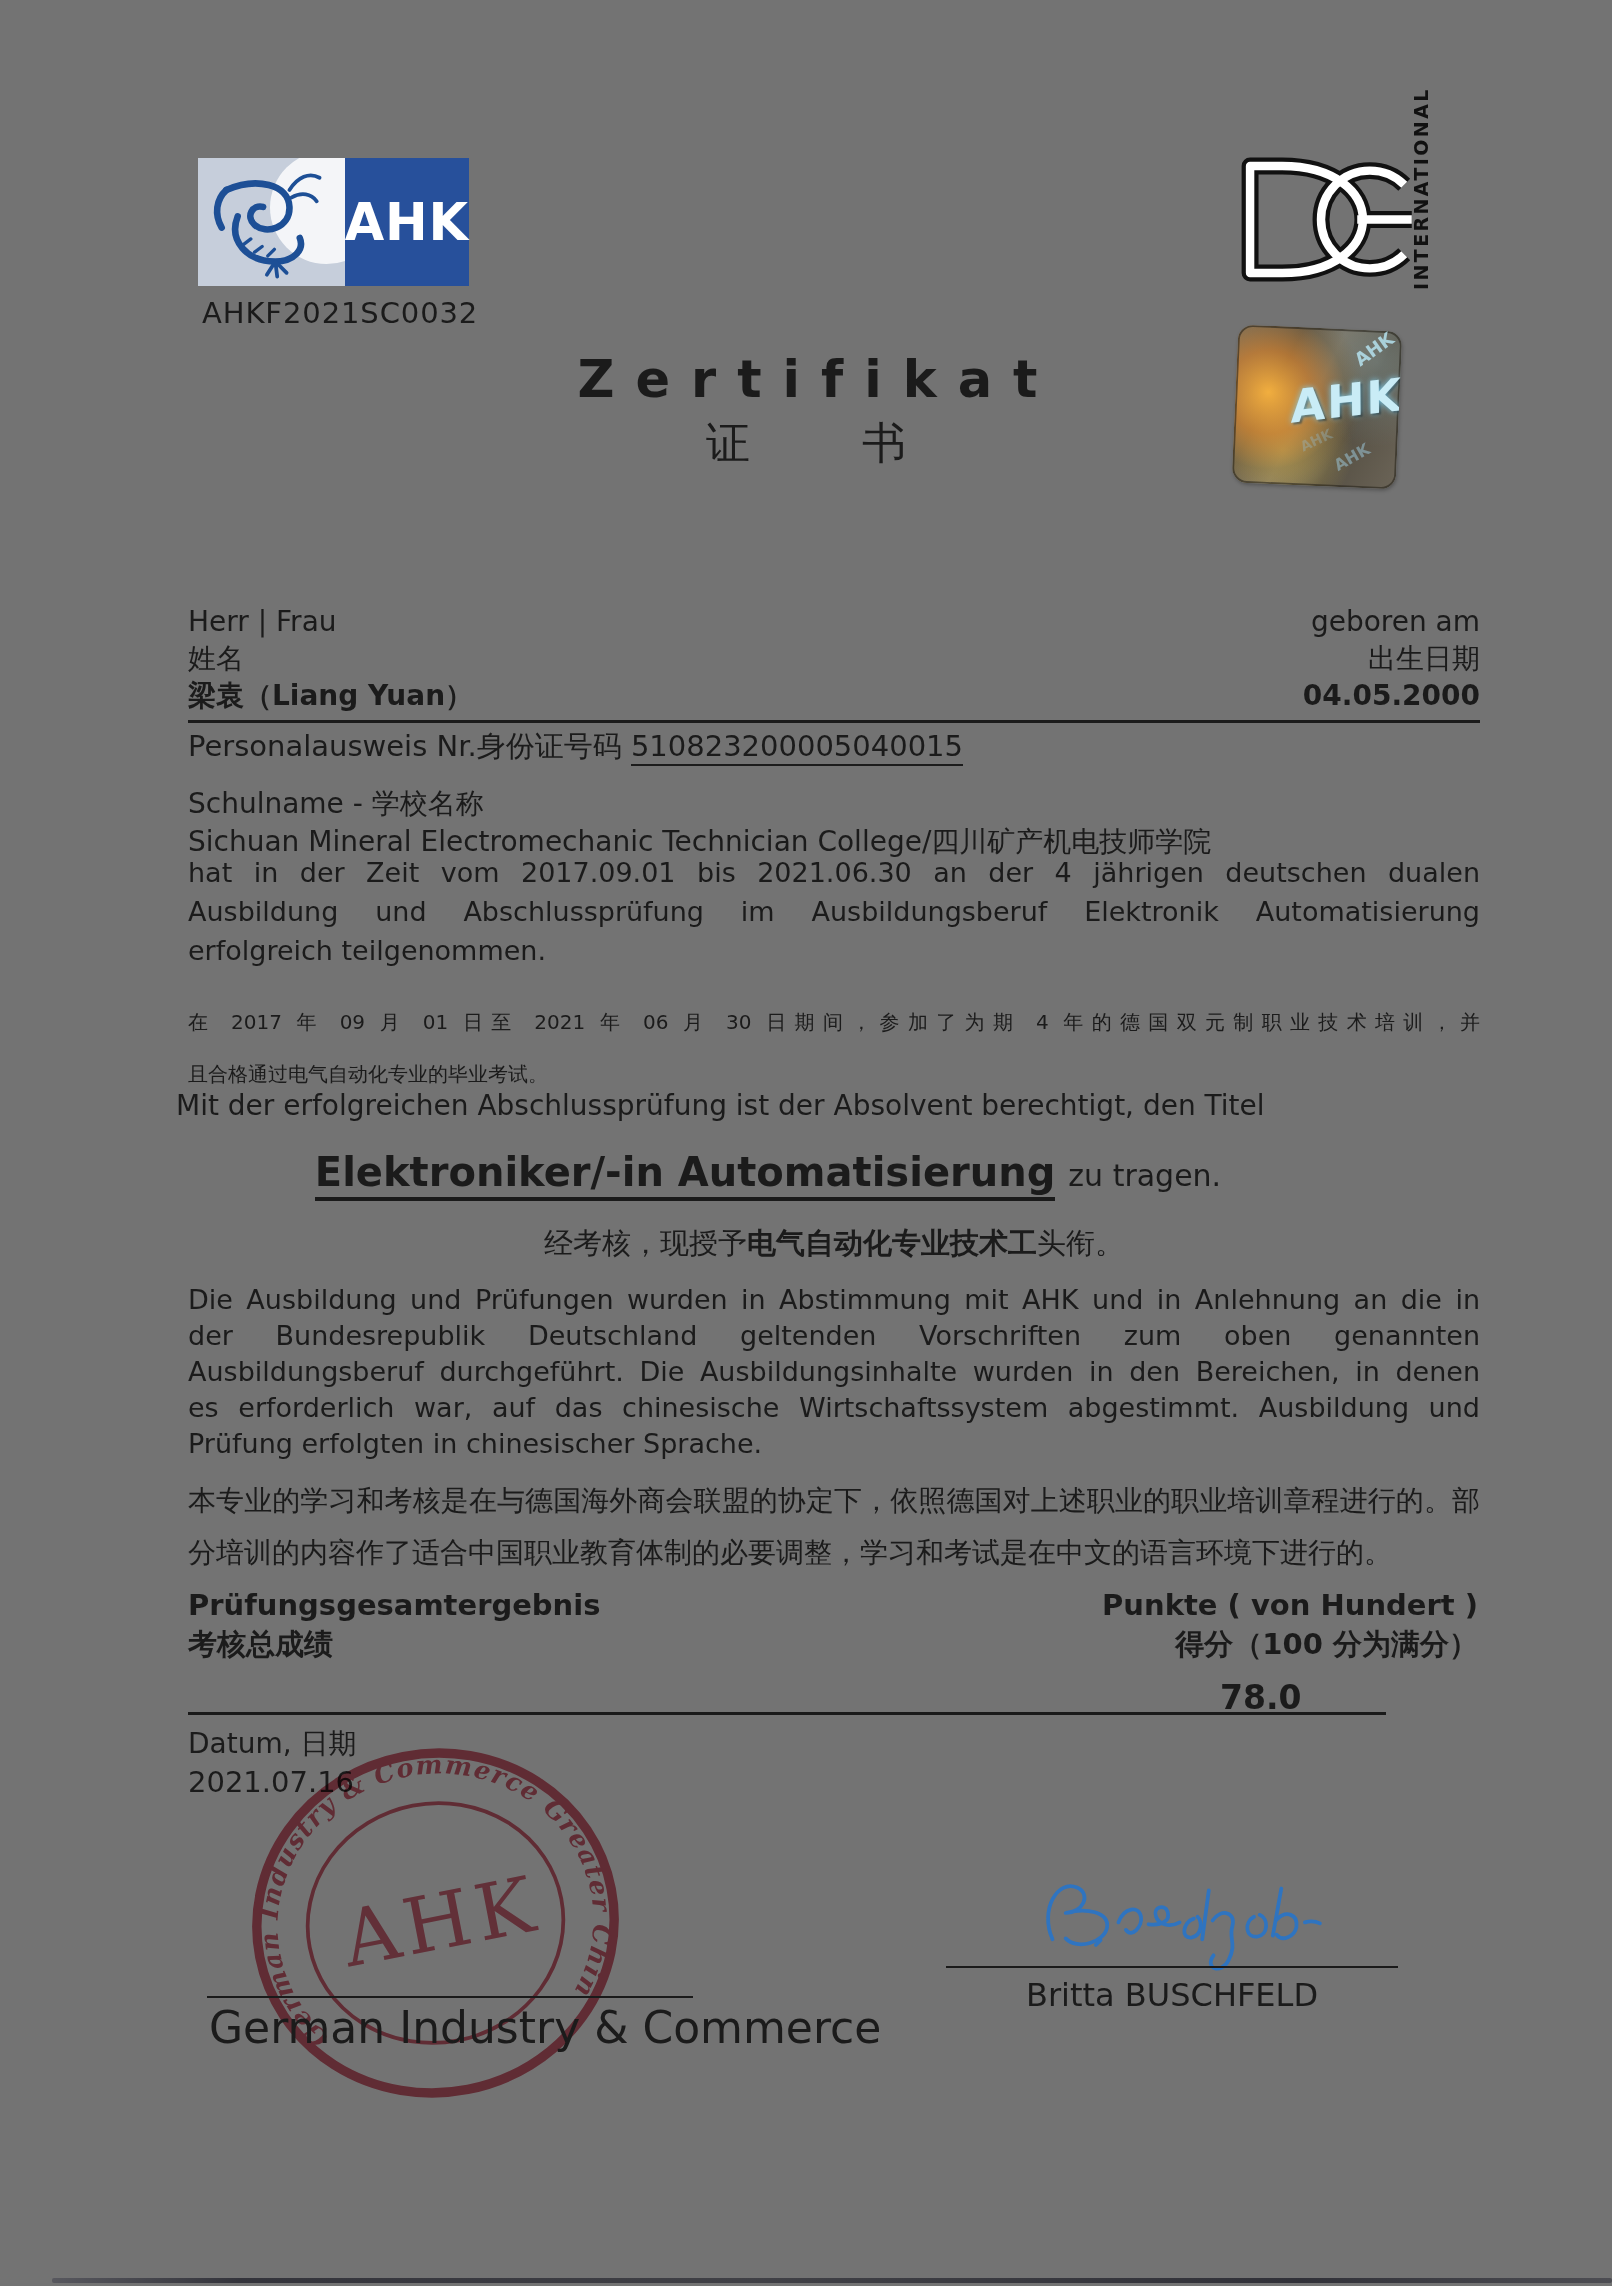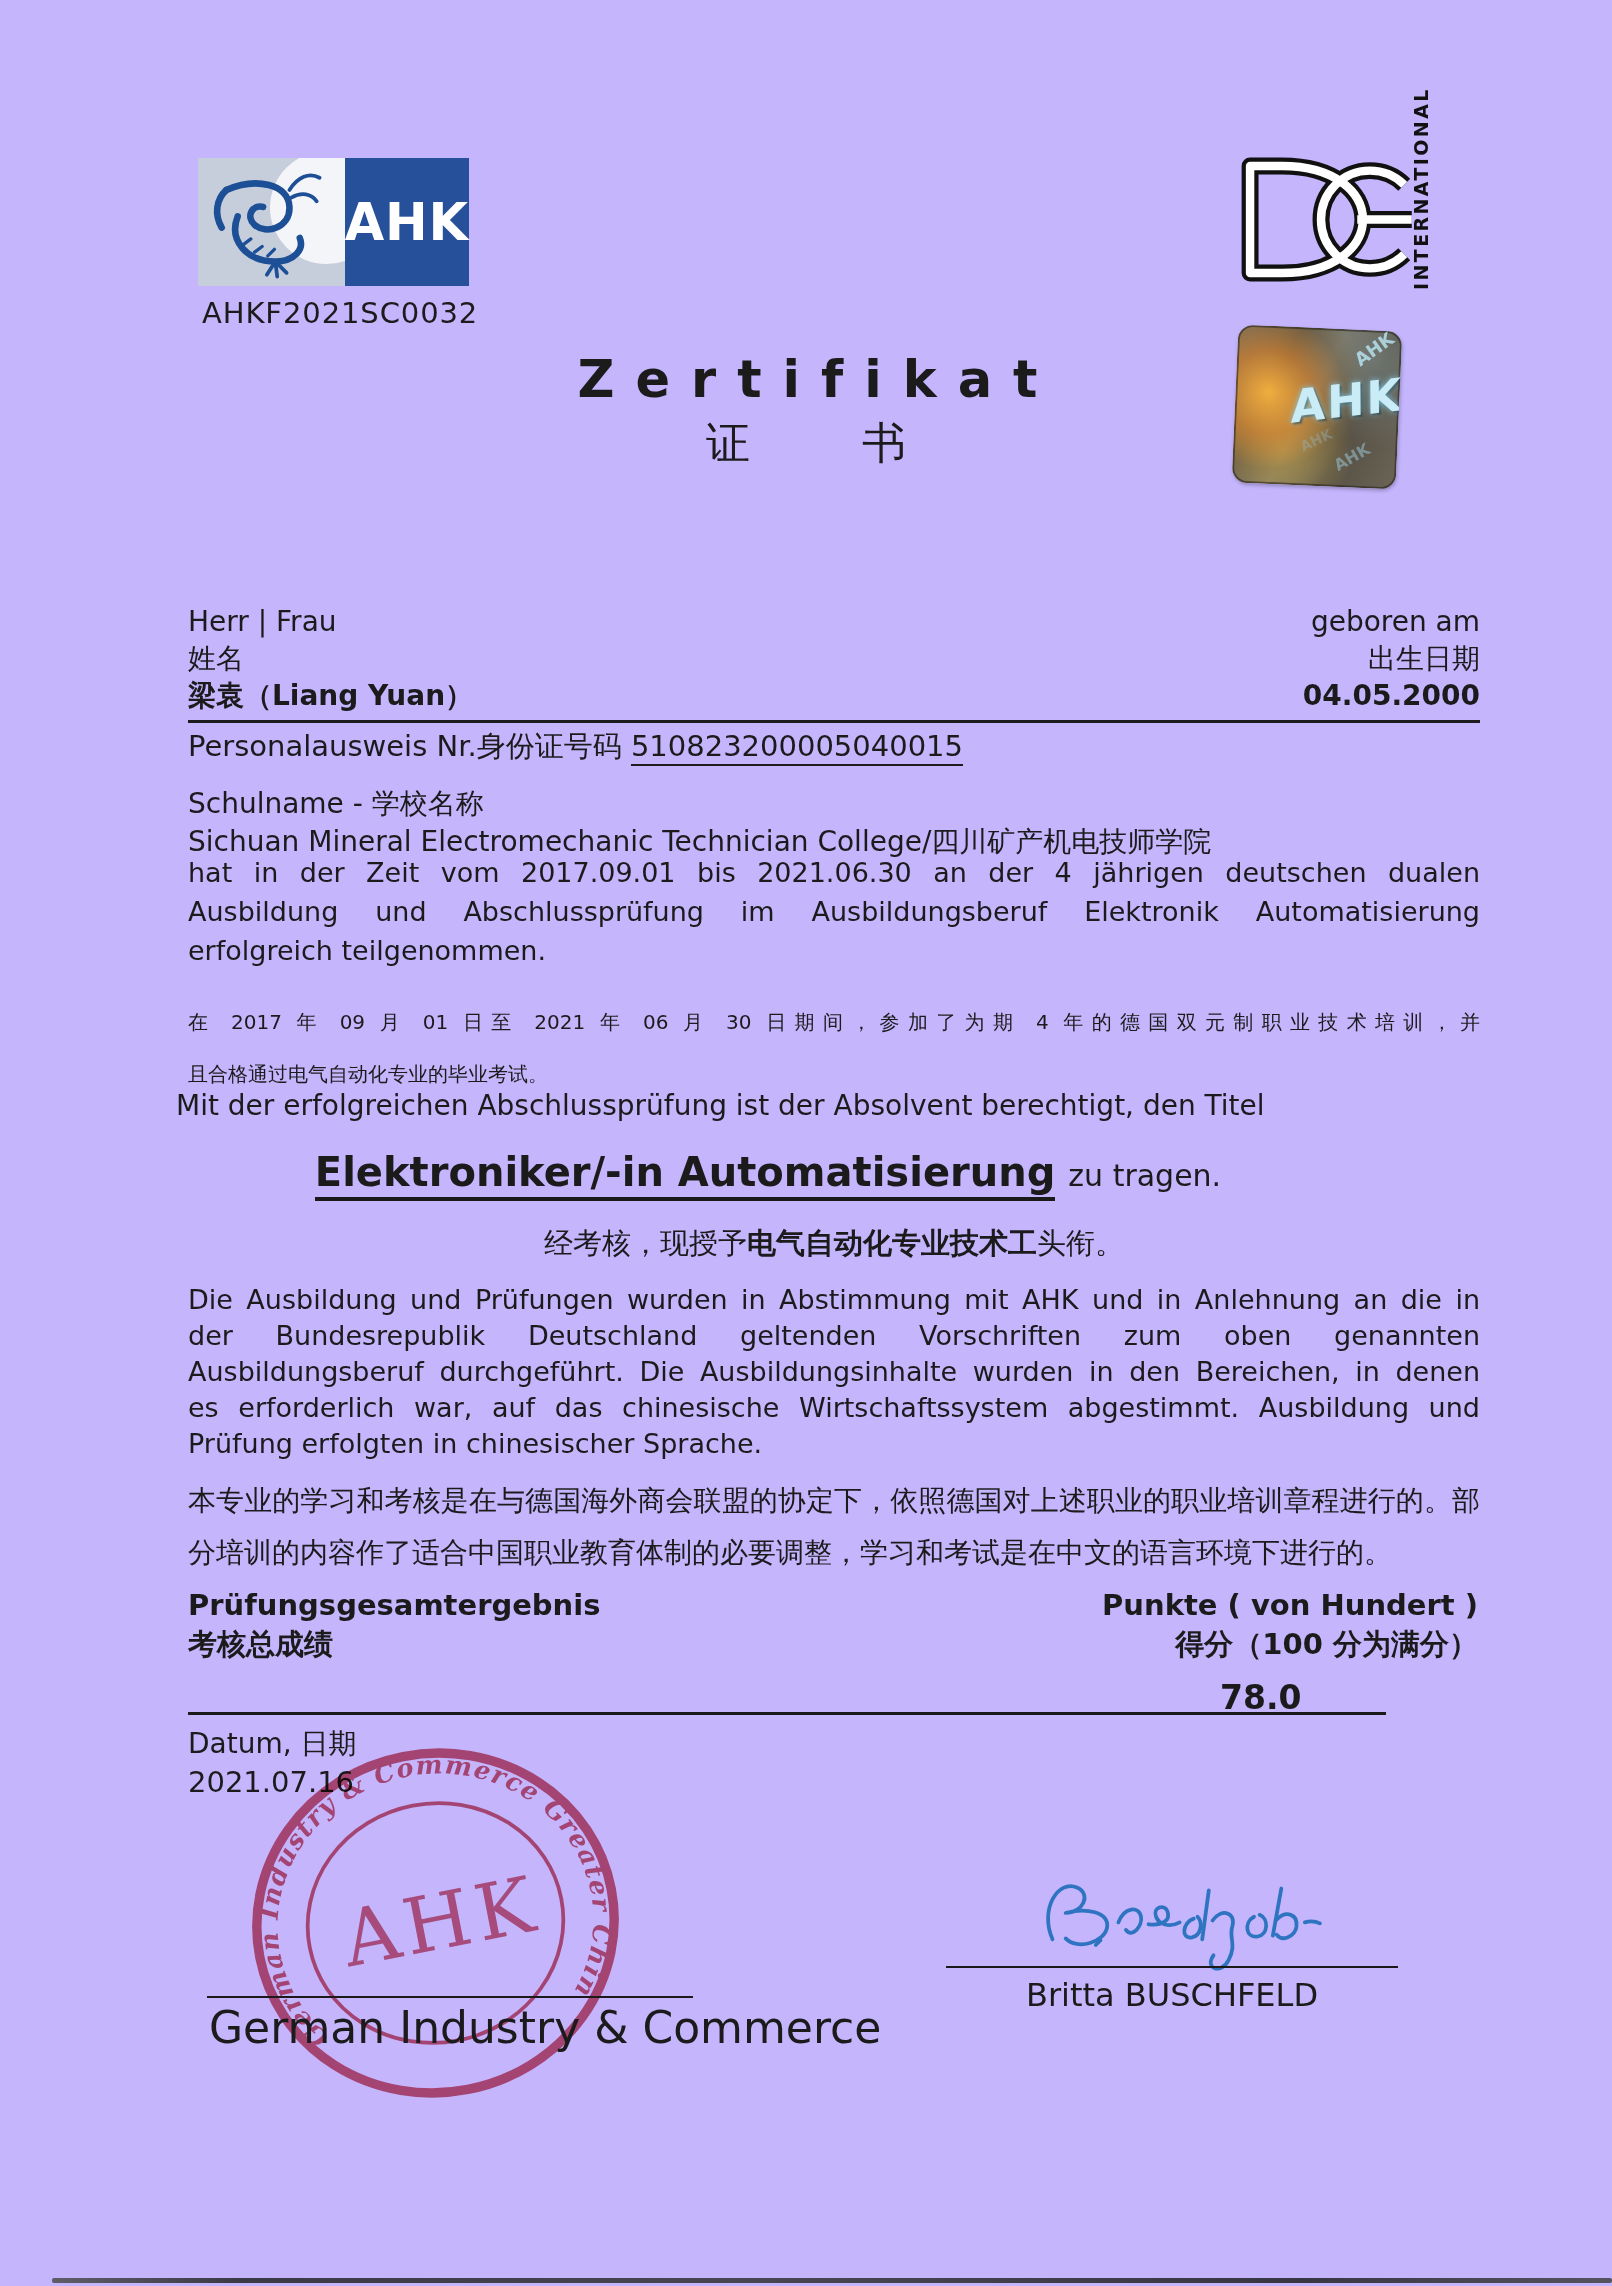--- a/index.html
+++ b/index.html
@@ -1,19 +1,19 @@
 <!DOCTYPE html>
 <html style="font-size:15px"><head>
 <meta charset="utf-8">
 <style>
   html,body{margin:0;padding:0;background:#e8e8e8;}
   .page{
     position:relative;
     width:1612px;height:2286px;
-    background:#c4b5fd;
+    background:#737373;
     font-family:"DejaVu Sans","Liberation Sans",sans-serif;
     color:#1b1b1b;
     overflow:hidden;
   }
   .abs{position:absolute;}
 
   
   .ahk-logo{left:198px;top:158px;width:271px;height:128px;display:flex;box-shadow:0 0 0 0.9px #9aa3b5 inset;}
   .ahk-logo .dragon-panel{position:relative;width:149px;height:100%;background:#c6cedb;overflow:hidden;}
   .ahk-logo .dragon-panel .moon{position:absolute;right:-38px;top:-7.5px;width:113px;height:113px;border-radius:50%;background:rgba(255,255,255,.8);}

